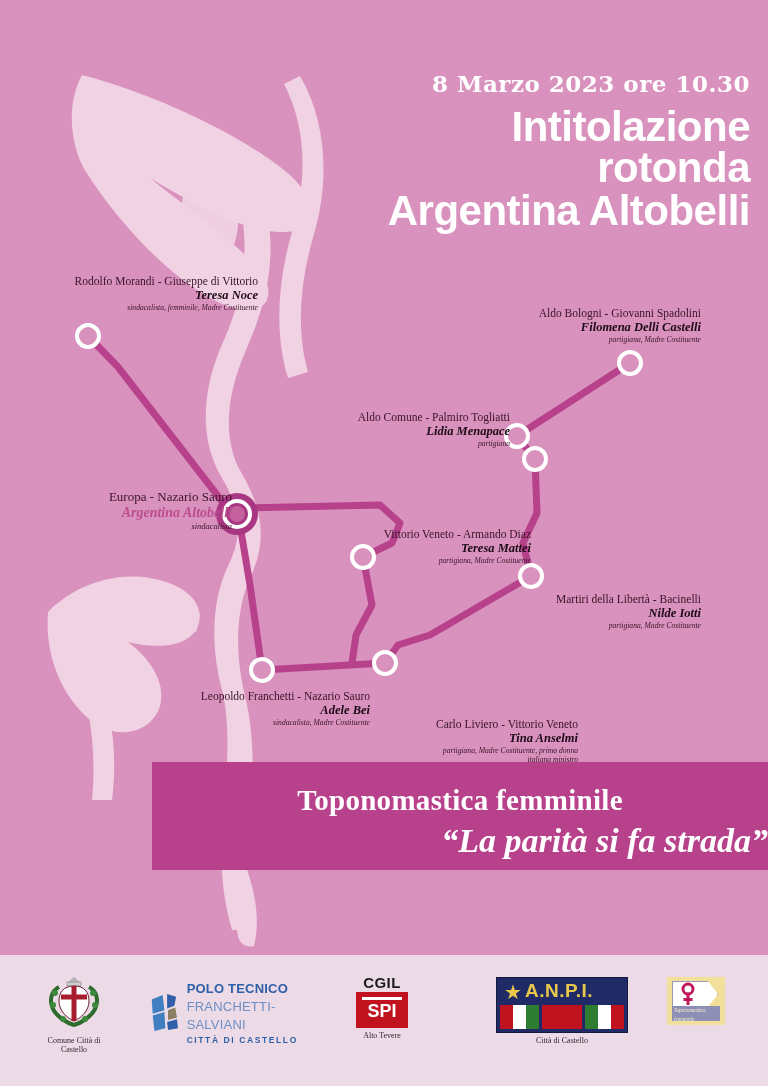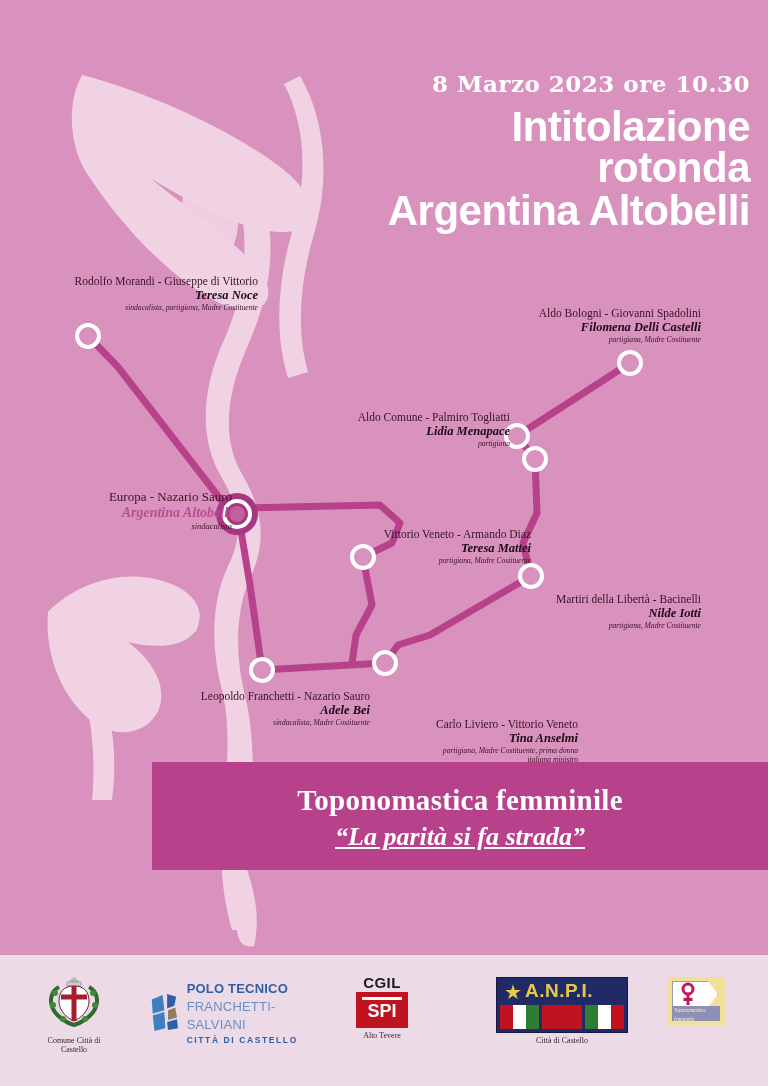--- a/index.html
+++ b/index.html
@@ -48,24 +48,23 @@
   #banner{
     position:absolute;left:152px;top:762px;width:616px;height:108px;
     background:#b8418c;
   }
   #banner .b1{
     position:absolute;left:0;right:0;top:22px;text-align:center;color:#fff;
     font-family:"Liberation Serif", serif;font-weight:700;font-size:29px;
     letter-spacing:.3px;
   }
   #banner .b2{
-    position:absolute;left:0;right:0;top:60px;text-align:center;color:#fff;
+    position:absolute;left:0;right:0;top:60px;text-align:right;color:#fff;
     font-family:"Liberation Serif", serif;font-weight:700;font-style:italic;
-    font-size:26px;
-    text-decoration:underline;
+    font-size:34px;
   }
   
   #footer{
     position:absolute;left:0;top:955px;width:768px;height:131px;
     background:#ecdae7;
   }
   .logo{position:absolute;text-align:center;}
   .logo .cap{
     font-family:"Liberation Serif", serif;font-size:8px;color:#3a2330;
     line-height:1.15;margin-top:3px;
@@ -199,21 +198,21 @@
         </g>
       <g>
           <circle cx="262" cy="415" r="11" fill="#d992bd" stroke="#ffffff" stroke-width="4"></circle>
         </g>
     </g>
   </svg>
 
   <div class="lbl center" style="left:42px;top:275px;width:216px;">
     <div class="old">Rodolfo Morandi - Giuseppe di Vittorio</div>
     <div class="nw">Teresa Noce</div>
-    <div class="role">sindacalista, partigiana, Madre Costituente</div>
+    <div class="role">sindacalista, femminile, Madre Costituente</div>
   </div>
 
   <div class="lbl center" style="left:489px;top:307px;width:212px;">
     <div class="old">Aldo Bologni - Giovanni Spadolini</div>
     <div class="nw">Filomena Delli Castelli</div>
     <div class="role">partigiana, Madre Costituente</div>
   </div>
 
   <div class="lbl center" style="left:334px;top:411px;width:176px;">
     <div class="old">Aldo Comune - Palmiro Togliatti</div>

